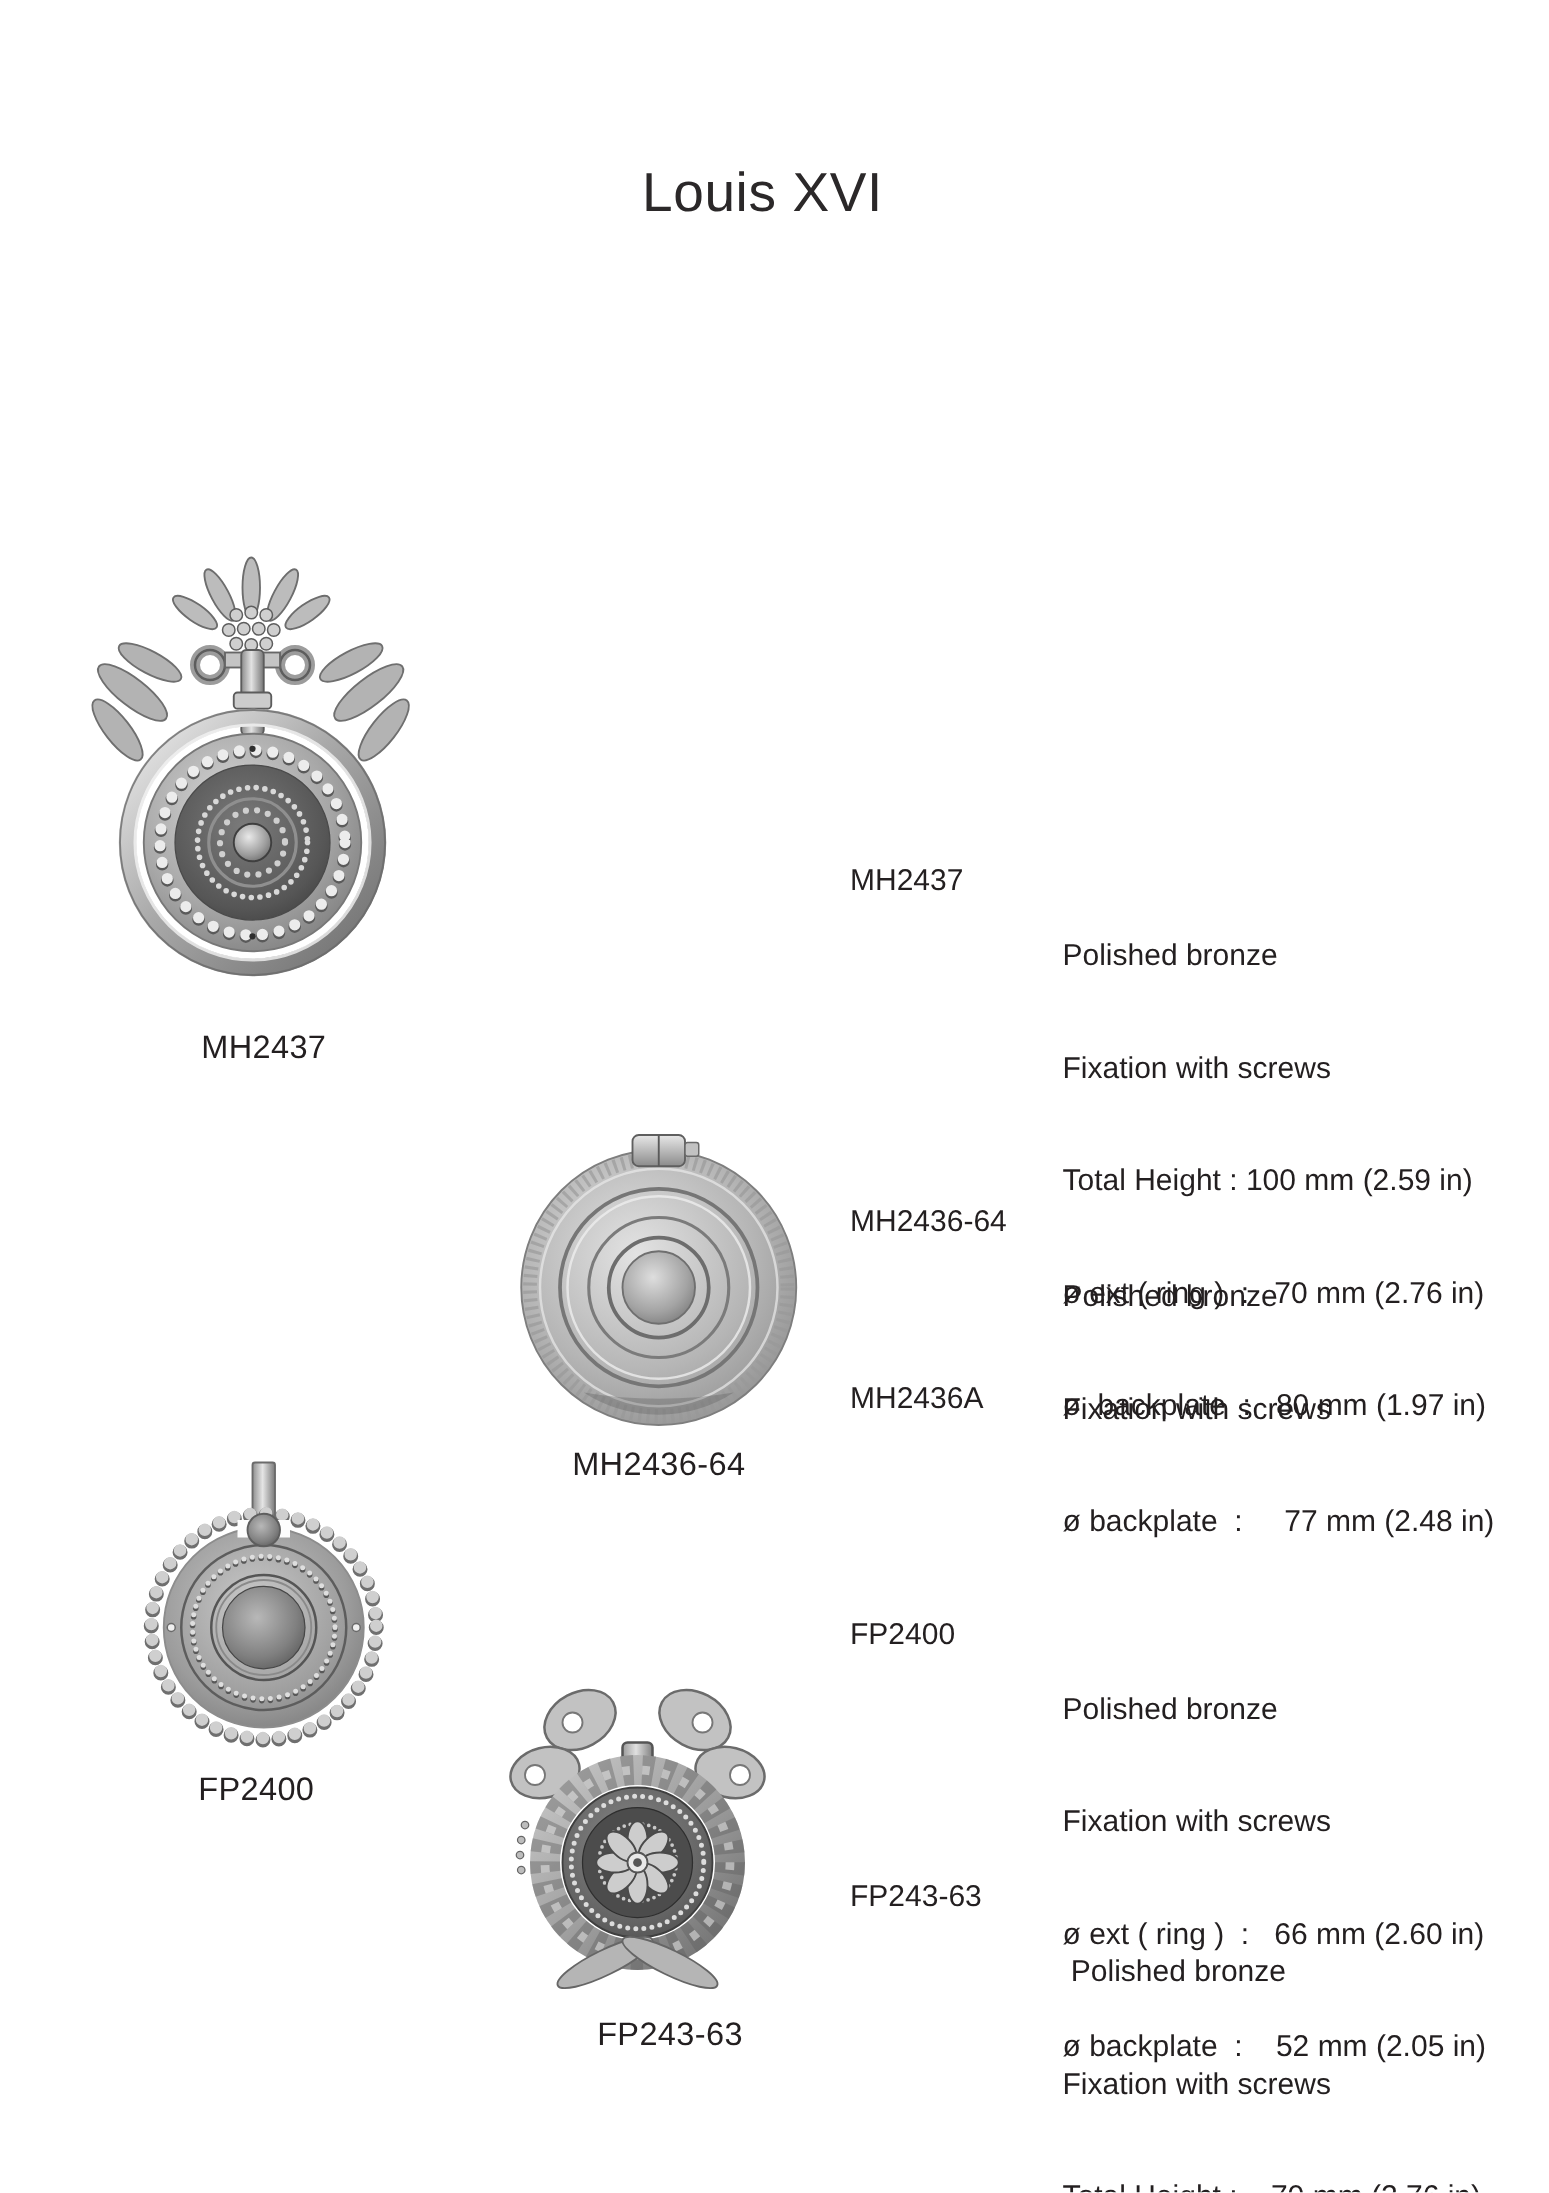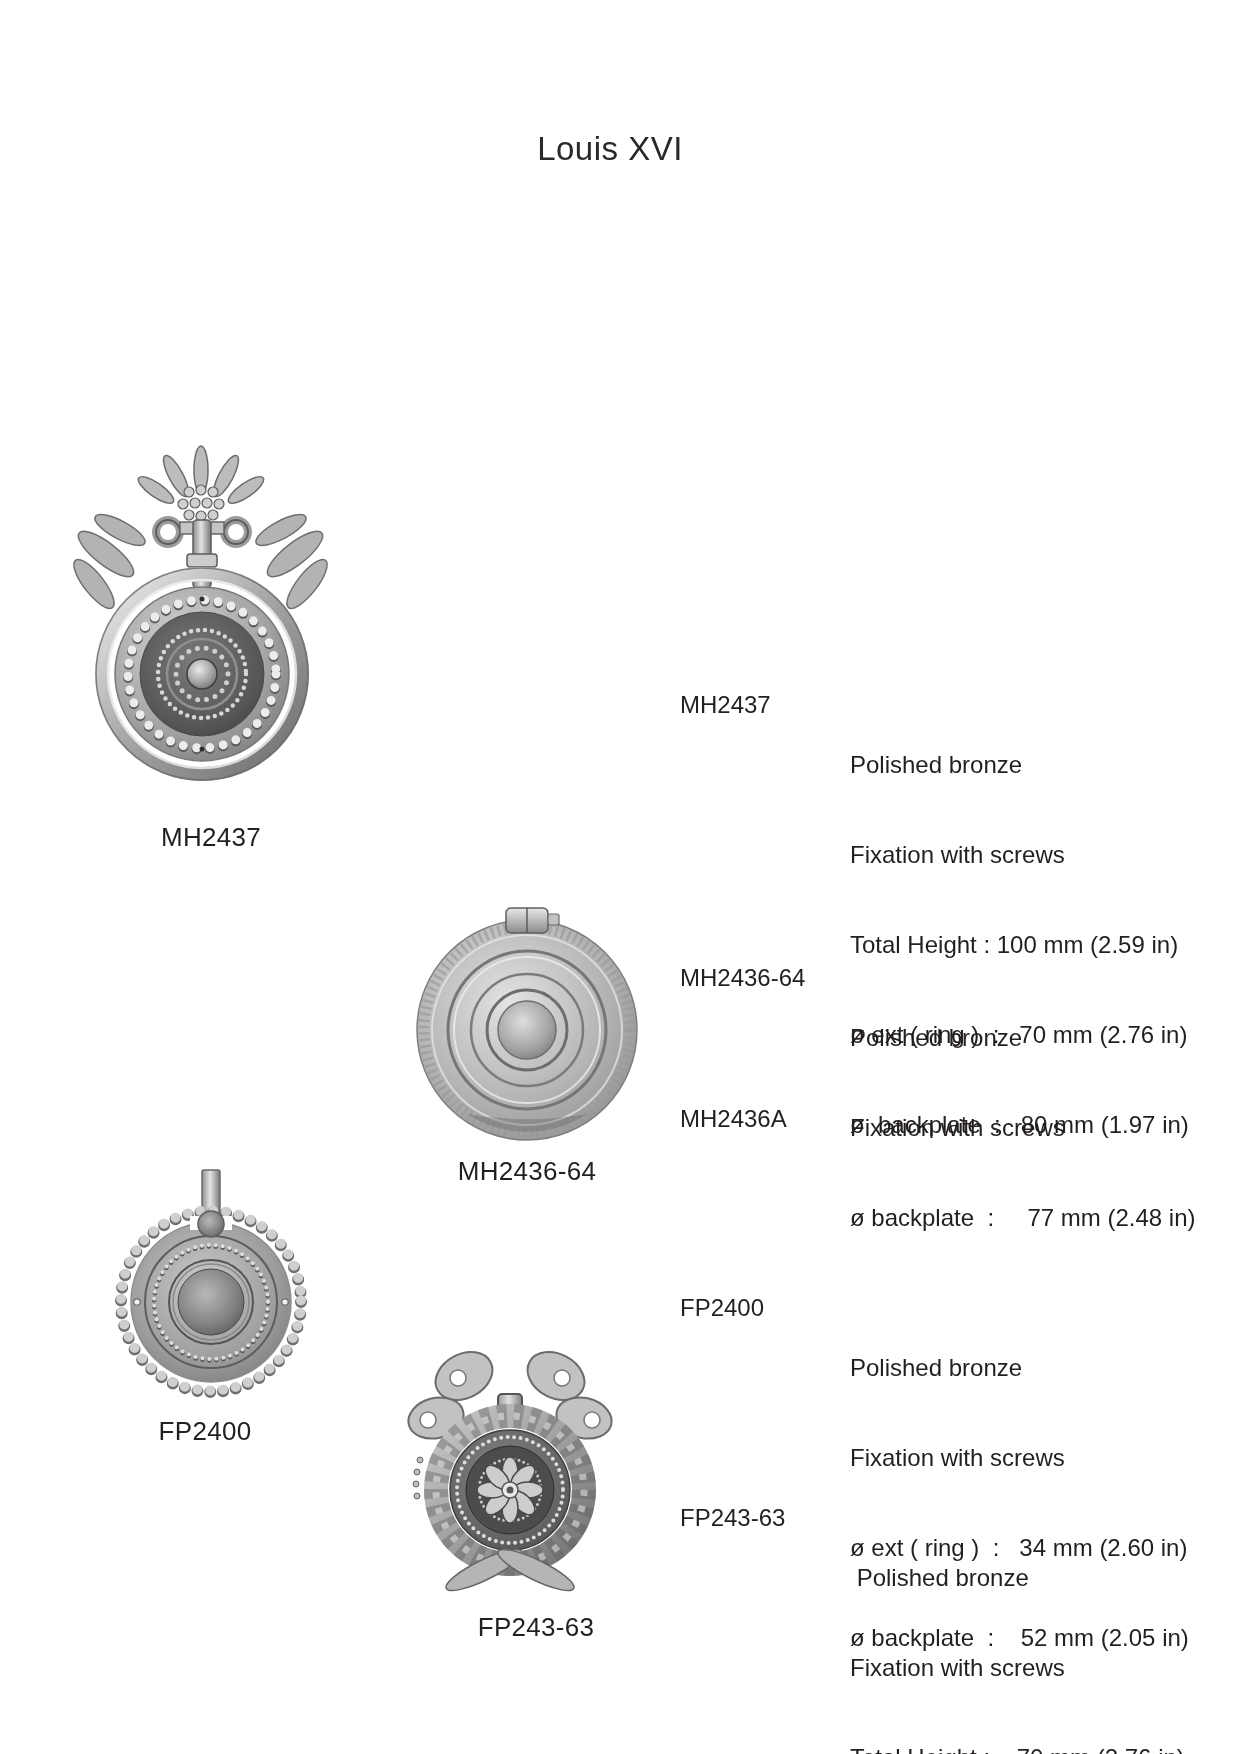--- a/index.html
+++ b/index.html
@@ -2,21 +2,21 @@
 <html><head>
 <meta charset="utf-8">
 <style>
   html,body{margin:0;padding:0;background:#ffffff;}
   .page{
     position:relative;width:1239px;height:1754px;background:#ffffff;
     font-family:"Liberation Sans",sans-serif;color:#231f20;overflow:hidden;
   }
   .title{
     position:absolute;top:130px;left:420px;width:380px;text-align:center;
-    font-size:33px;font-weight:400;color:#2b2829;letter-spacing:.5px;
+    font-size:44px;font-weight:400;color:#2b2829;letter-spacing:.5px;
   }
   .figure{position:absolute;}
   .figure svg{display:block;width:100%;height:100%;}
   .caption{
     position:absolute;font-size:26px;color:#231f20;text-align:center;letter-spacing:.3px;
   }
   .spec-block{
     position:absolute;left:680px;font-size:24px;line-height:30px;color:#231f20;
   }
   .spec-code{position:absolute;left:0;top:0;white-space:pre;}
@@ -294,21 +294,21 @@
 
   <div class="spec-block" style="top:1104px;">
     <div class="spec-code">MH2436A</div>
   </div>
 
   <div class="spec-block" style="top:1293px;">
     <div class="spec-code">FP2400</div>
     <div class="spec-lines">
       <div class="spec-line">Polished bronze</div>
       <div class="spec-line">Fixation with screws</div>
-      <div class="spec-line">ø ext ( ring )  :   34 mm (2.60 in)</div>
+      <div class="spec-line">ø ext ( ring )  :   66 mm (2.60 in)</div>
       <div class="spec-line">ø backplate  :    52 mm (2.05 in)</div>
     </div>
   </div>
 
   <div class="spec-block" style="top:1503px;">
     <div class="spec-code">FP243-63</div>
     <div class="spec-lines">
       <div class="spec-line"> Polished bronze</div>
       <div class="spec-line">Fixation with screws</div>
       <div class="spec-line">Total Height :    70 mm (2.76 in)</div>

